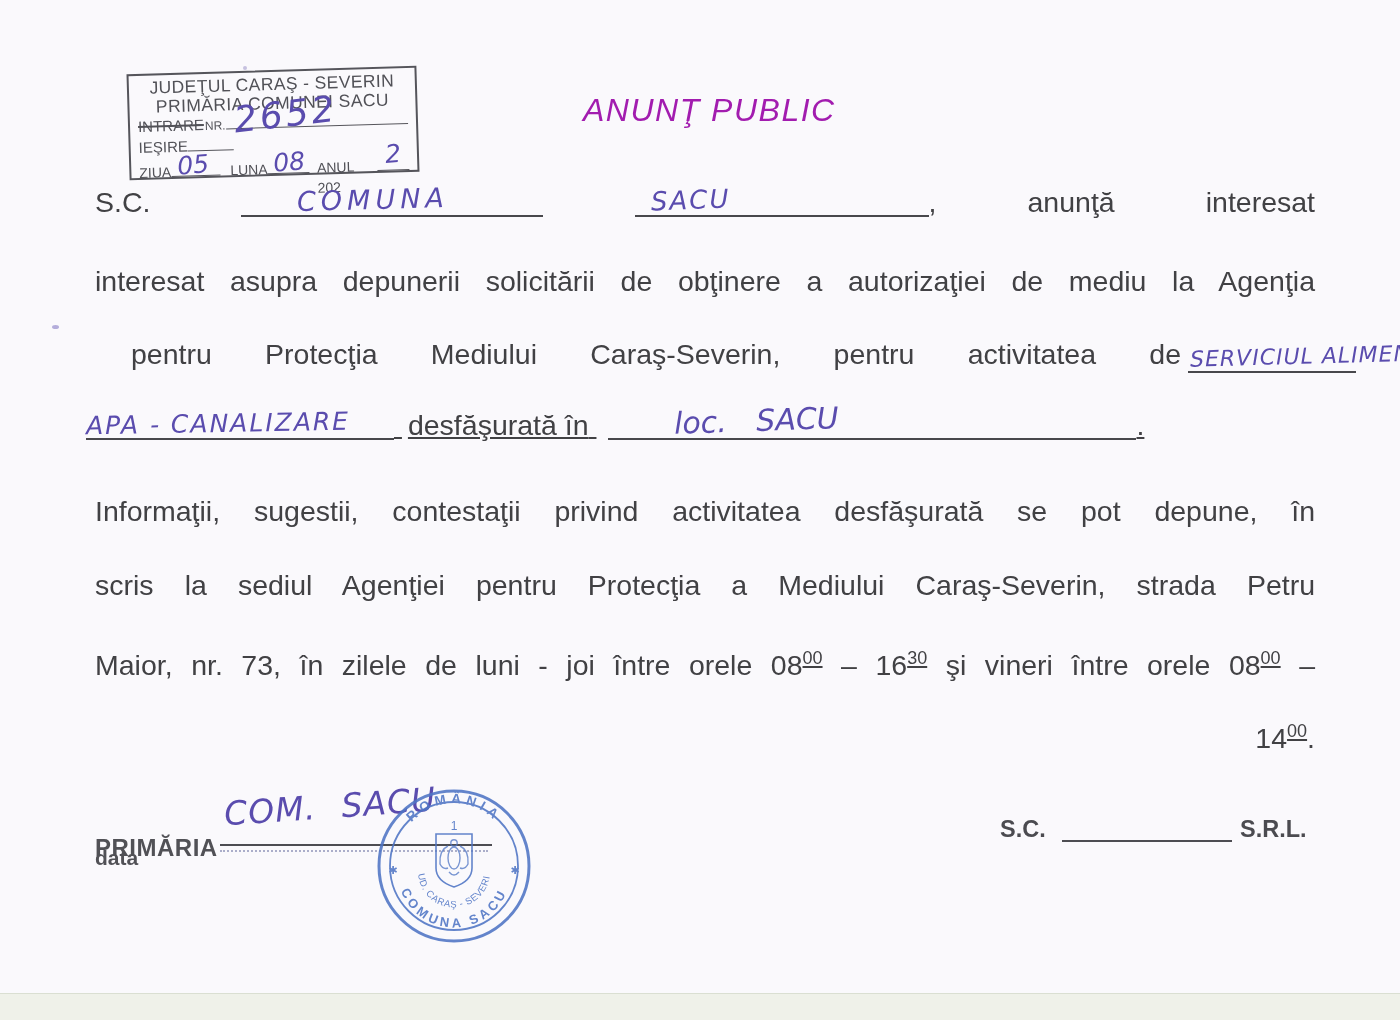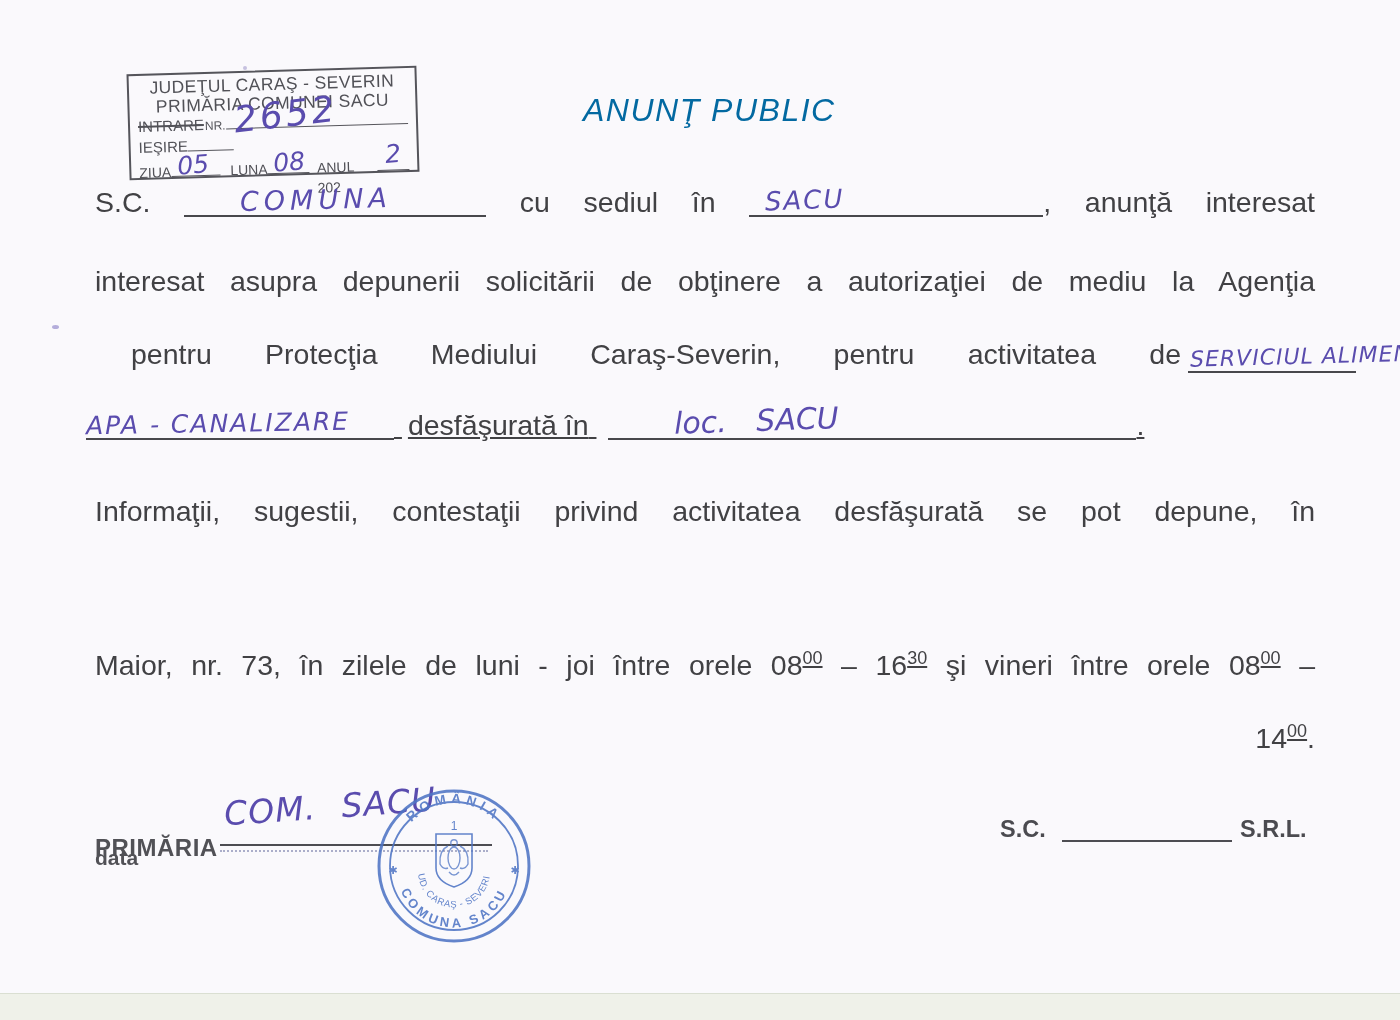--- a/index.html
+++ b/index.html
@@ -26,21 +26,21 @@
   .es-fill{flex:1;border-bottom:1.5px solid #55555b;height:14px;}
   .es-small{font-size:14px;}
   .es-blank{display:inline-block;border-bottom:1.5px solid #55555b;height:16px;position:relative;}
   .hw{font-family:"DejaVu Sans", sans-serif;font-style:italic;color:#5a4cae;}
   .hw-2652{position:absolute;left:96px;top:-16px;font-size:36px;letter-spacing:3px;
     transform:rotate(-5deg);line-height:1;}
   .hw-es-val{position:absolute;bottom:-2px;left:6px;font-size:25px;line-height:1;transform:rotate(-3deg);}
 
   
   .doc-title{position:absolute;left:583px;top:92px;font-size:32px;font-style:italic;
-    letter-spacing:1.5px;color:#0369a1;}
+    letter-spacing:1.5px;color:#a21caf;}
 
   
   .line{position:absolute;left:95px;width:1220px;font-size:28.5px;line-height:42px;height:46px;
     color:#414144;}
   .just{text-align:justify;text-align-last:justify;}
   .blank{display:inline-block;border-bottom:2.5px solid #48484c;height:30px;
     vertical-align:-5px;position:relative;}
   .blank .hw{position:absolute;bottom:2px;white-space:nowrap;line-height:1;}
   .hw-company{left:56px;font-size:27px;letter-spacing:5px;transform:rotate(-1.5deg);}
   .hw-sacu{left:16px;font-size:26px;letter-spacing:2px;transform:rotate(-2deg);}
@@ -101,41 +101,41 @@
           <span class="hw hw-es-val" style="left:8px;top:-12px;bottom:auto;">2</span>
         </span>
     </div>
   </div>
 
   <div class="doc-title">ANUNŢ PUBLIC</div>
 
   <div class="line just" style="top:181px;">
     <span>S.C.</span>
     <span class="blank" style="width:302px;"><span class="hw hw-company">COMUNA</span></span>
-    <span>cu sediul în</span>
     <span class="blank" style="width:294px;"><span class="hw hw-sacu">SACU</span></span><span>,</span>
     <span>anunţă interesat</span>
   </div>
 
   <div class="line just" style="top:260px;">interesat asupra depunerii solicitării de obţinere a autorizaţiei de mediu la Agenţia</div>
 
   <div class="line" style="top:333px;width:1300px;margin-left:36px;">
     <span class="just" style="display:inline-block;width:1050px;">pentru Protecţia Mediului Caraş-Severin, pentru activitatea de</span>
     <span class="act-wrap">
         <span class="hw hw-activity1">SERVICIUL ALIMENTARE</span>
       </span>
   </div>
 
   <div class="line" style="top:404px;left:86px;text-decoration:underline;">
     <span class="blank" style="width:308px;"><span class="hw hw-activity2">APA - CANALIZARE</span></span>
     <span style="margin-left:6px;">desfăşurată în</span>
     <span class="blank" style="width:528px;margin-left:12px;"><span class="hw hw-place">loc.  SACU</span></span><span>.</span>
   </div>
 
   <div class="line just" style="top:490px;">Informaţii, sugestii, contestaţii privind activitatea desfăşurată se pot depune, în</div>
+  <div class="line just" style="top:564px;">scris la sediul Agenţiei pentru Protecţia a Mediului Caraş-Severin, strada Petru</div>
 
   <div class="line just" style="top:637px;">
     <span>Maior, nr. 73, în zilele de luni - joi între orele 08</span><span class="sup">00</span>
     <span>–</span>
     <span>16</span><span class="sup">30</span>
     <span>şi vineri între orele 08</span><span class="sup">00</span>
     <span>–</span>
   </div>
 
   <div class="line" style="top:710px;text-align:right;">

